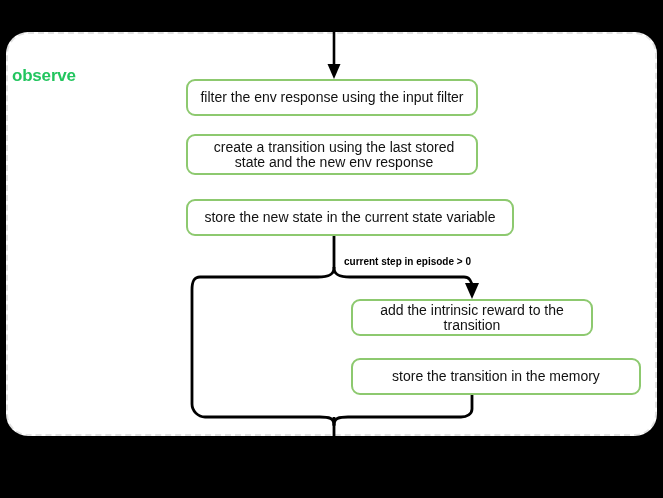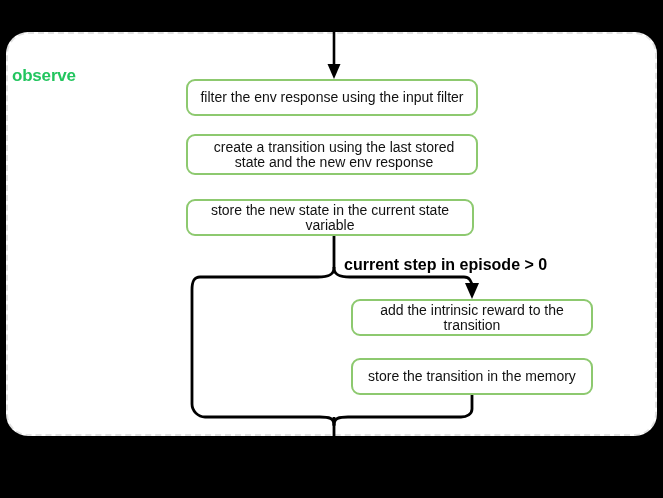--- a/index.html
+++ b/index.html
@@ -54,30 +54,30 @@
     text-align: center;
     display: flex;
     align-items: center;
     justify-content: center;
     padding: 2px 8px;
   }
   .node span { display: block; }
 
   #node-filter        { left: 186px; top: 79px;  width: 292px; height: 37px; }
   #node-create        { left: 186px; top: 134px; width: 292px; height: 41px; padding-left: 12px; }
-  #node-store-state   { left: 186px; top: 199px; width: 288px; height: 37px; }
+  #node-store-state   { left: 186px; top: 199px; width: 328px; height: 37px; }
   #node-intrinsic     { left: 351px; top: 299px; width: 242px; height: 37px; text-align: center; }
-  #node-store-trans   { left: 351px; top: 358px; width: 242px; height: 37px; }
+  #node-store-trans   { left: 351px; top: 358px; width: 290px; height: 37px; }
 
   
   #cond-label {
     position: absolute;
     left: 344px;
     top: 256px;
-    font-size: 16px;
+    font-size: 10px;
     font-weight: bold;
     color: #000000;
     white-space: nowrap;
   }
   
   #edges {
     position: absolute;
     left: 0;
     top: 0;
     width: 663px;

